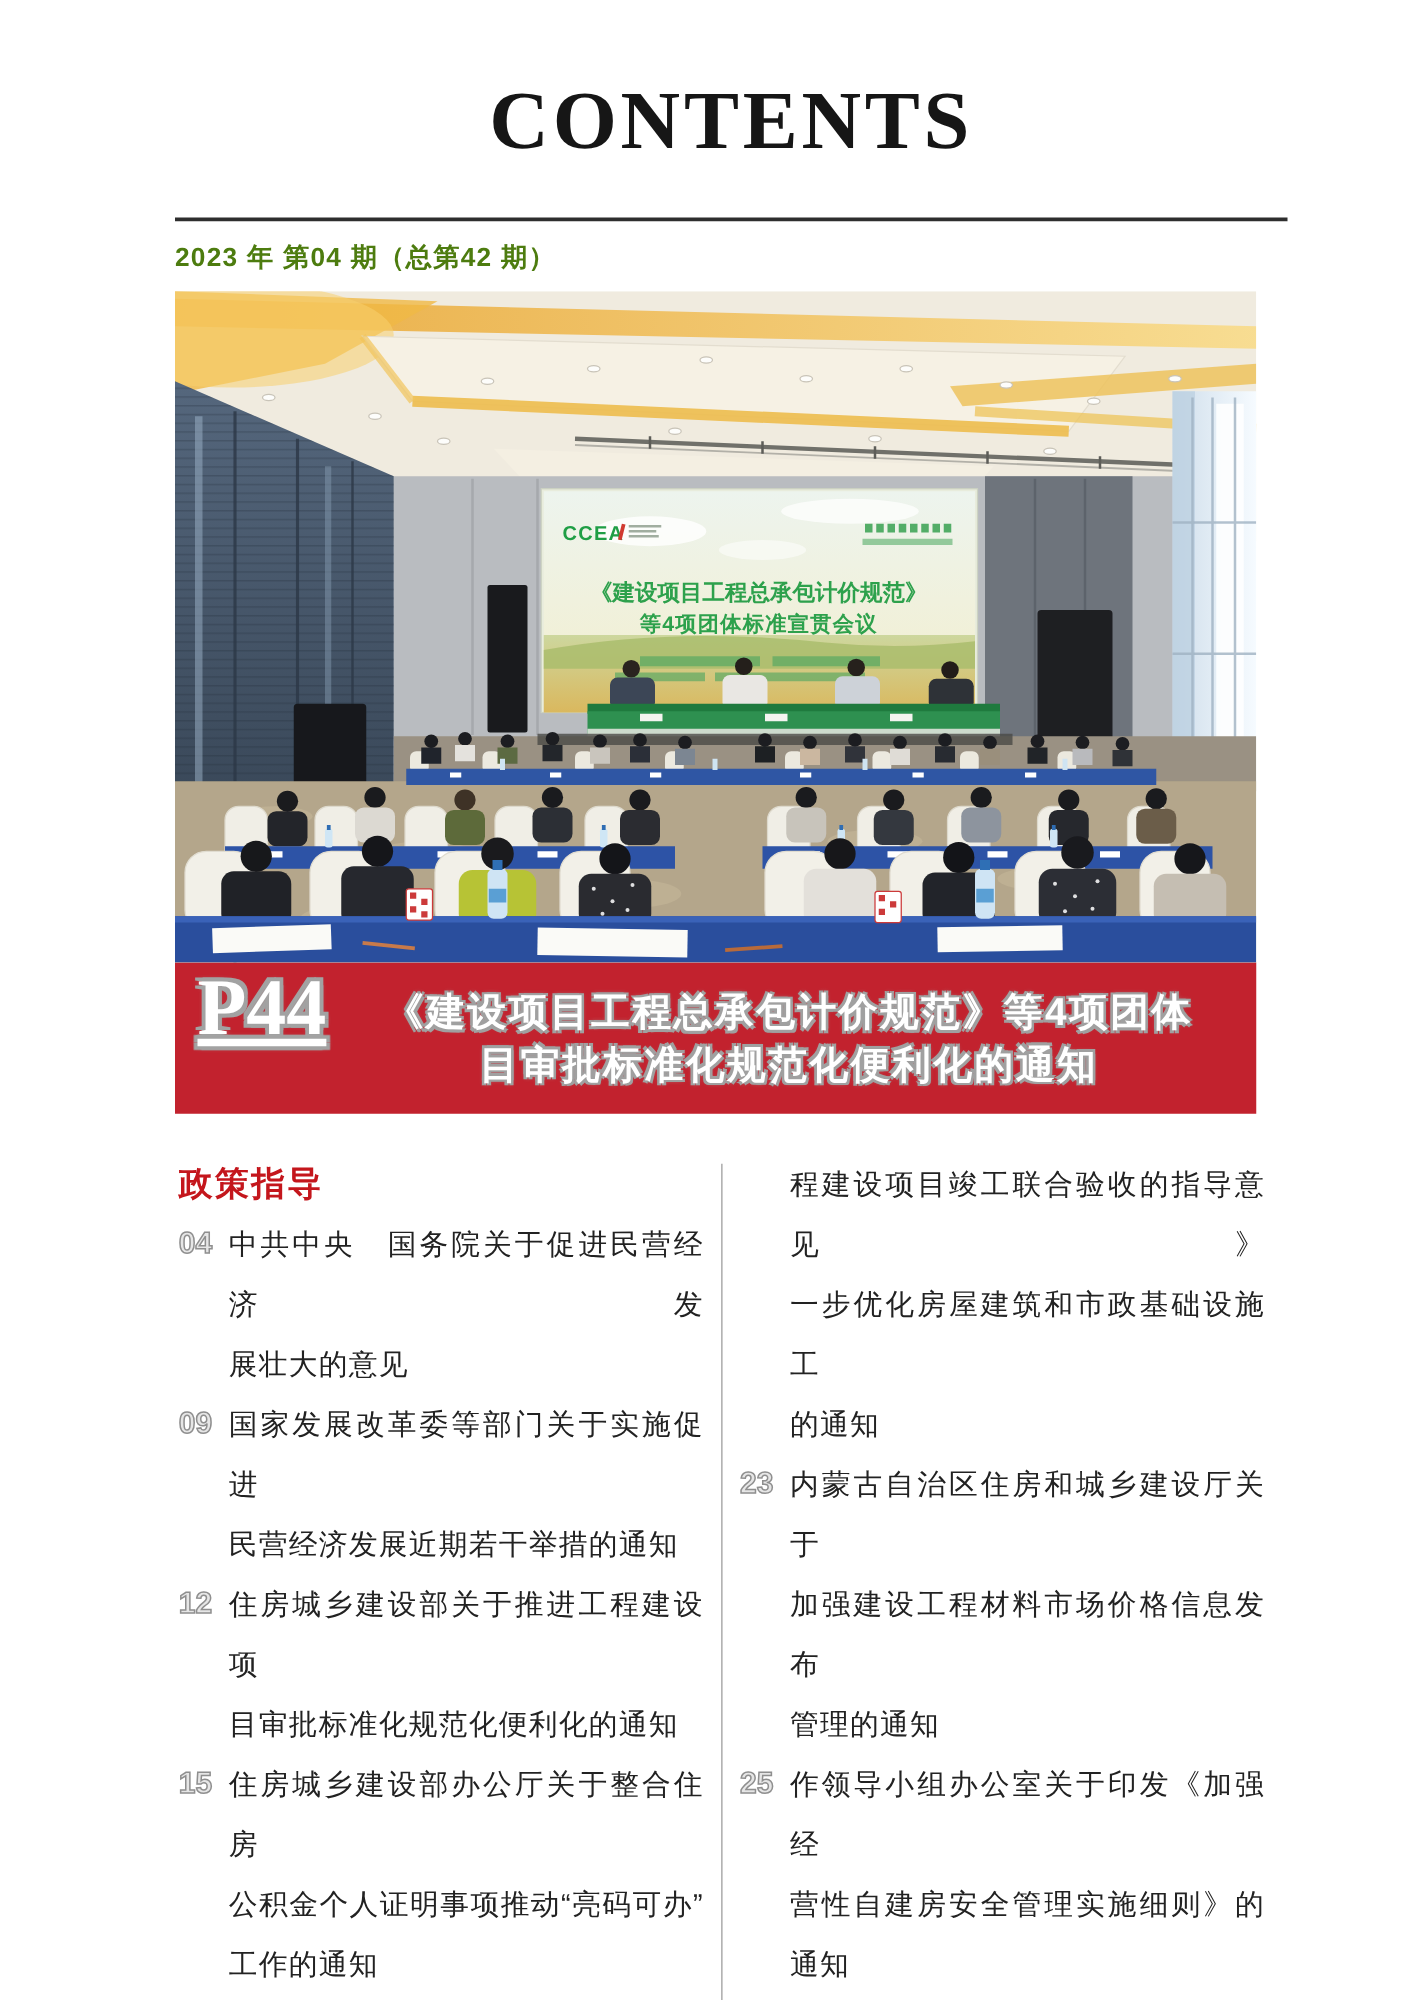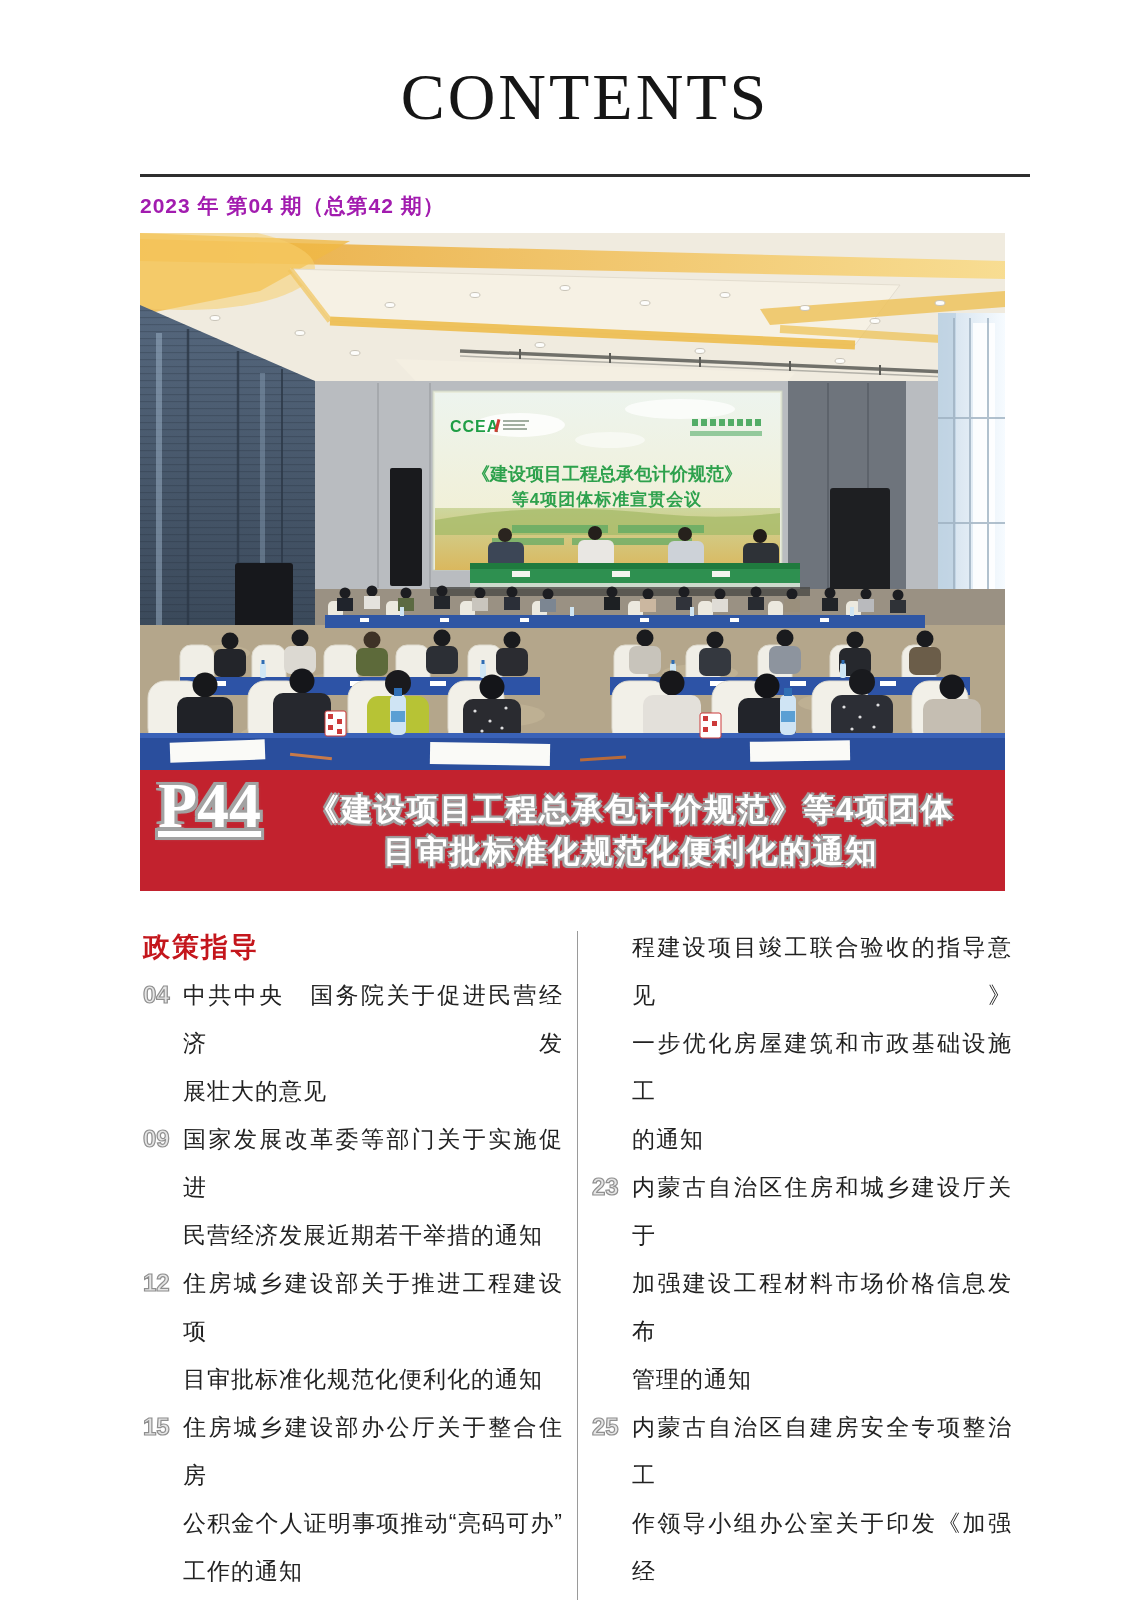--- a/index.html
+++ b/index.html
@@ -6,27 +6,27 @@
   body{
     width:1140px;height:1600px;background:#ffffff;overflow:hidden;
     font-family:"Liberation Sans","DejaVu Sans",sans-serif;
     -webkit-font-smoothing:antialiased;
   }
   .content{width:890px;margin-left:140px;}
   
   .masthead{
     margin-top:64px;text-align:center;
     font-family:"Liberation Serif","DejaVu Serif",serif;
-    font-size:66px;font-weight:400;letter-spacing:3px;color:#161616;
+    font-size:66px;font-weight:700;letter-spacing:3px;color:#161616;
     line-height:1;
   }
   .rule{border:none;height:3px;background:#2e2e2e;margin:0;}
   .rule-header{margin-top:22px;}
   .issue-line{
-    margin-top:15px;font-size:21px;font-weight:700;color:#a21caf;letter-spacing:1px;
+    margin-top:15px;font-size:21px;font-weight:700;color:#4d7c0f;letter-spacing:1px;
   }
   
   .photo-block{margin:13px 0 0 0;width:865px;}
   .photo-block svg{display:block;}
   .banner{
     width:865px;height:121px;background:var(--banner-red,#c2222e);
     display:flex;align-items:flex-start;
   }
   .banner-pref{
     font-family:"Liberation Serif","DejaVu Serif",serif;
@@ -494,21 +494,20 @@
           <span class="toc-num">23</span>
           <div class="toc-lines">
             <div class="toc-line">内蒙古自治区住房和城乡建设厅关于</div>
             <div class="toc-line">加强建设工程材料市场价格信息发布</div>
             <div class="toc-line">管理的通知</div>
           </div>
         </div>
         <div class="toc-item">
           <span class="toc-num">25</span>
           <div class="toc-lines">
-            <div class="toc-line">内蒙古自治区自建房安全专项整治工</div>
             <div class="toc-line">作领导小组办公室关于印发《加强经</div>
             <div class="toc-line">营性自建房安全管理实施细则》的通知</div>
           </div>
         </div>
       </div>
   </div>
 
 </div>
 
 </body></html>

